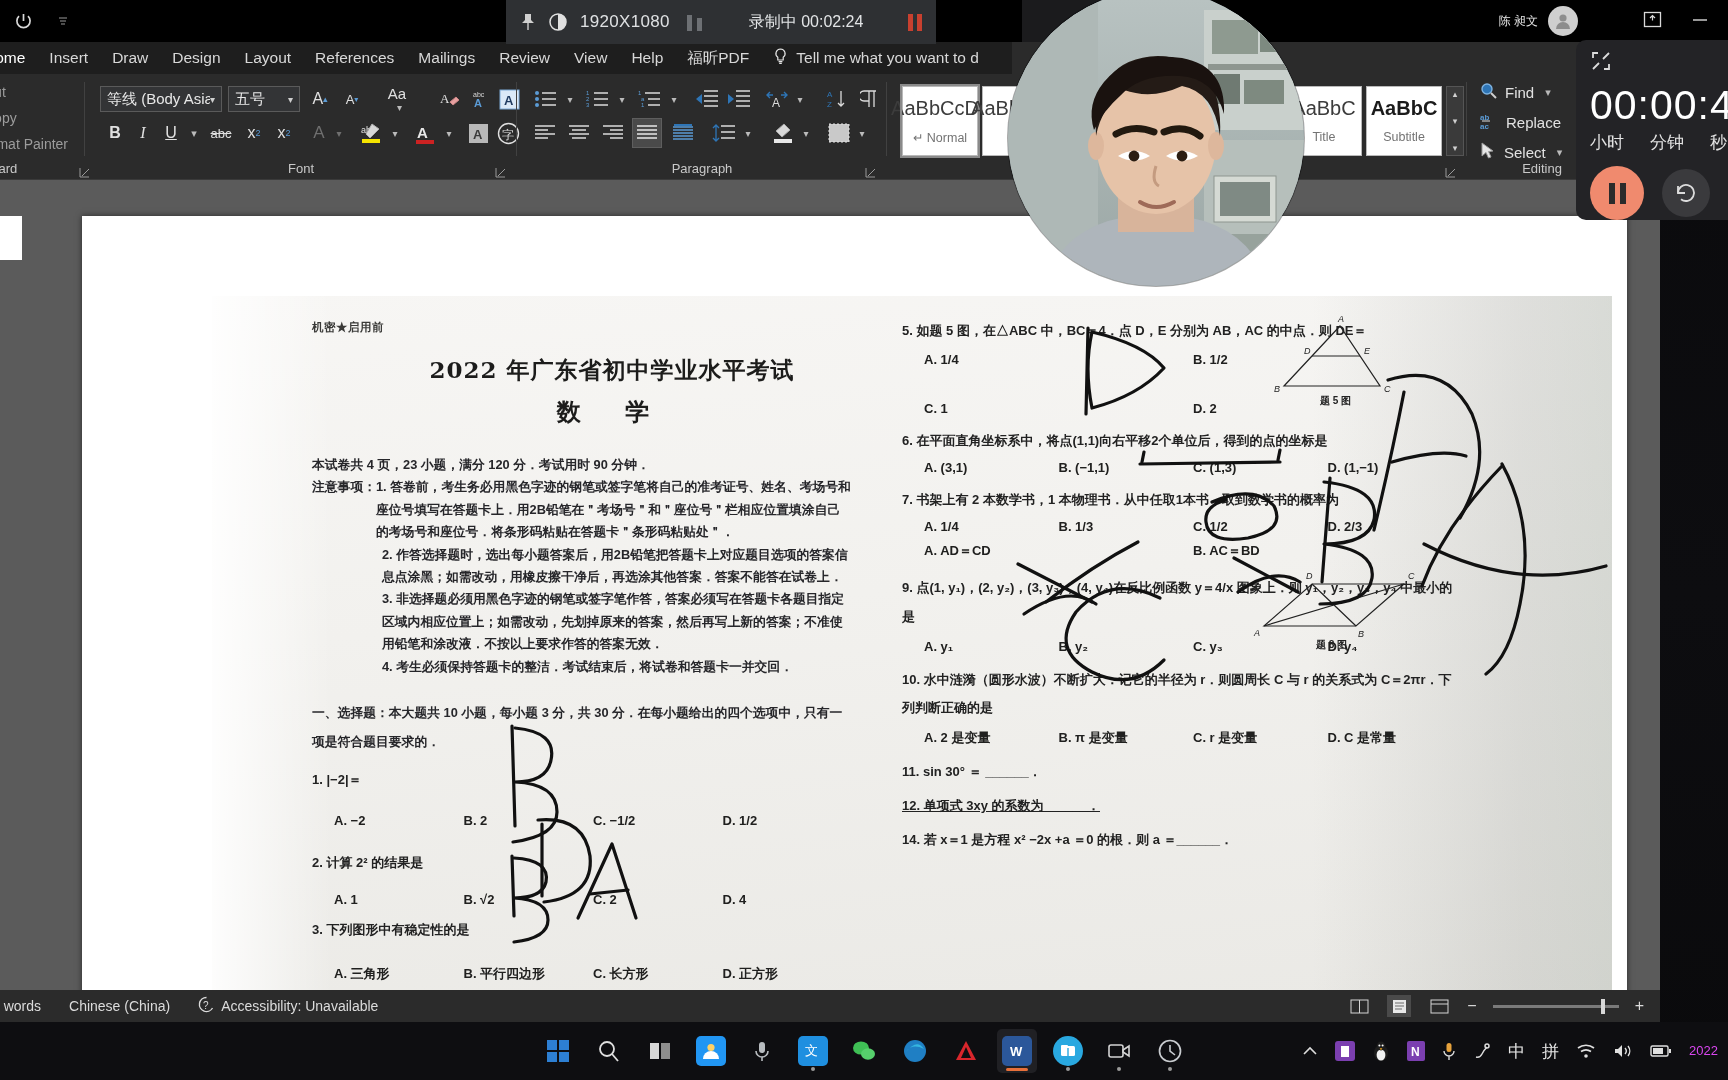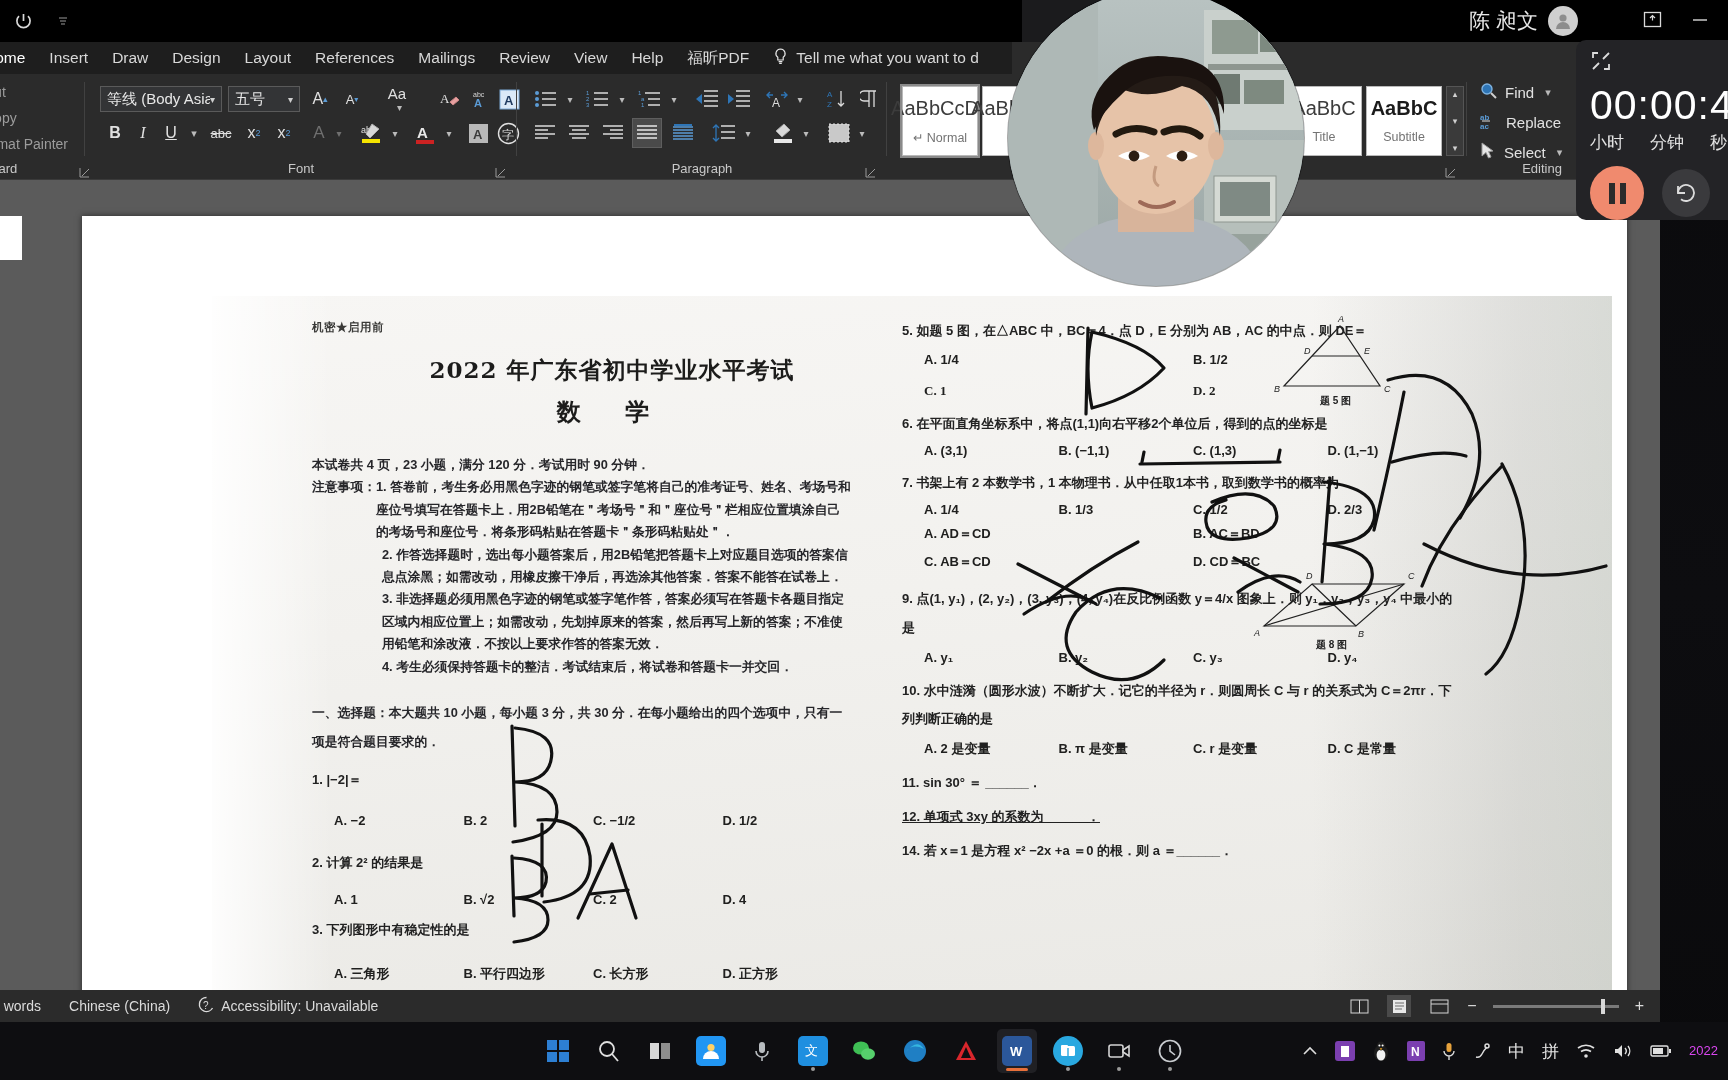--- a/index.html
+++ b/index.html
@@ -56,21 +56,21 @@
   .rec-bars i:nth-child(2){height:13px;}
   .rec-status { margin-left: 34px; font-size: 16px; color: #e2e4e6; }
   .rec-pause { margin-left: auto; display:flex; gap:4px; }
   .rec-pause i { display:block; width:5px; height:17px; background:#c8402f; }
 
   .tb-camwell { position:absolute; left: 1022px; top: 0; width: 78px; height: 42px; background:#1b1b1d; }
 
   .tb-user {
     position: absolute; right: 150px; top: 0; height: 42px;
     display: flex; align-items: center; gap: 10px;
-    color: #e7e7e7; font-size: 21px;
+    color: #e7e7e7; font-size: 12px;
   }
   .avatar {
     width: 30px; height: 30px; border-radius: 50%;
     background: #cfcfcf; display: flex; align-items: center; justify-content: center;
   }
   .avatar svg { display:block; }
   .tb-btns { position:absolute; right: 18px; top: 0; height: 42px; display:flex; align-items:center; gap: 28px; color:#d9d9d9; }
 
   
   .ribbon-tabs {
@@ -664,21 +664,21 @@
 
         <div class="exam-col R" style="padding-top:24px;">
           <div class="q">
             <span>5.</span>
             <span>如题 5 图，在△ABC 中，BC＝4．点 D，E 分别为 AB，AC 的中点．则 DE＝</span>
           </div>
           <div class="opts c2" style="margin-top:10px;">
             <span>A. 1/4</span>
             <span>B. 1/2</span>
           </div>
-          <div class="opts c2" style="margin-top:16px;font-family:Liberation Serif, serif;">
+          <div class="opts c2" style="margin-top:34px;">
             <span>C. 1</span>
             <span>D. 2</span>
           </div>
 
           <div class="q" style="margin-top:14px;">
             <span>6.</span>
             <span>在平面直角坐标系中，将点(1,1)向右平移2个单位后，得到的点的坐标是</span>
           </div>
           <div class="opts c4" style="margin-top:8px;">
             <span>A. (3,1)</span>
@@ -694,24 +694,20 @@
           <div class="opts c4" style="margin-top:8px;">
             <span>A. 1/4</span>
             <span>B. 1/3</span>
             <span>C. 1/2</span>
             <span>D. 2/3</span>
           </div>
 
           <div class="opts c2" style="margin-top:8px;">
             <span>A. AD＝CD</span>
             <span>B. AC＝BD</span>
-          </div>
-          <div class="opts c2" style="margin-top:10px;">
-            <span>C. AB＝CD</span>
-            <span>D. CD＝BC</span>
           </div>
 
           <div class="q" style="margin-top:14px; line-height:2.2;">
             <span>9.</span>
             <span>点(1, y₁)，(2, y₂)，(3, y₃)，(4, y₄)在反比例函数 y＝4/x 图象上．则 y₁，y₂，y₃，y₄ 中最小的是</span>
           </div>
           <div class="opts c4" style="margin-top:8px;">
             <span>A. y₁</span>
             <span>B. y₂</span>
             <span>C. y₃</span>
@@ -851,20 +847,44 @@
             <path d="M6 5.2a6.6 6.6 0 1 0 9 0" stroke="#d8d8d8" stroke-width="1.7" fill="none"></path>
           </svg>
       </span>
       <span class="tb-icon">
         <svg width="14" height="14" viewBox="0 0 14 14">
             <path d="M3 4h8M4 7h6M5 10h4" stroke="#9a9a9a" stroke-width="1.1"></path>
           </svg>
       </span>
     </div>
 
+    <div class="rec-pill">
+      <span class="pin">
+        <svg width="16" height="18" viewBox="0 0 16 18">
+            <path d="M5 1h6v6l3 3H2l3-3z" fill="#d0d0d0"></path>
+            <path d="M8 10v7" stroke="#d0d0d0" stroke-width="1.4"></path>
+          </svg>
+      </span>
+      <span class="contrast">
+        <svg width="18" height="18" viewBox="0 0 18 18">
+            <circle cx="9" cy="9" r="8" fill="none" stroke="#e0e0e0" stroke-width="1.5"></circle>
+            <path d="M9 1a8 8 0 0 1 0 16z" fill="#e0e0e0"></path>
+          </svg>
+      </span>
+      <span class="rec-res">1920X1080</span>
+      <span class="rec-bars">
+          <i></i>
+          <i></i>
+        </span>
+      <span class="rec-status">录制中 00:02:24</span>
+      <span class="rec-pause">
+          <i></i>
+          <i></i>
+        </span>
+    </div>
 
     <div class="tb-camwell"></div>
 
     <div class="tb-user">
       <span>陈 昶文</span>
       <span class="avatar">
         <svg width="20" height="20" viewBox="0 0 20 20">
             <circle cx="10" cy="7" r="3.6" fill="#8d8d8d"></circle>
             <path d="M3 18a7 7 0 0 1 14 0z" fill="#8d8d8d"></path>
           </svg>

